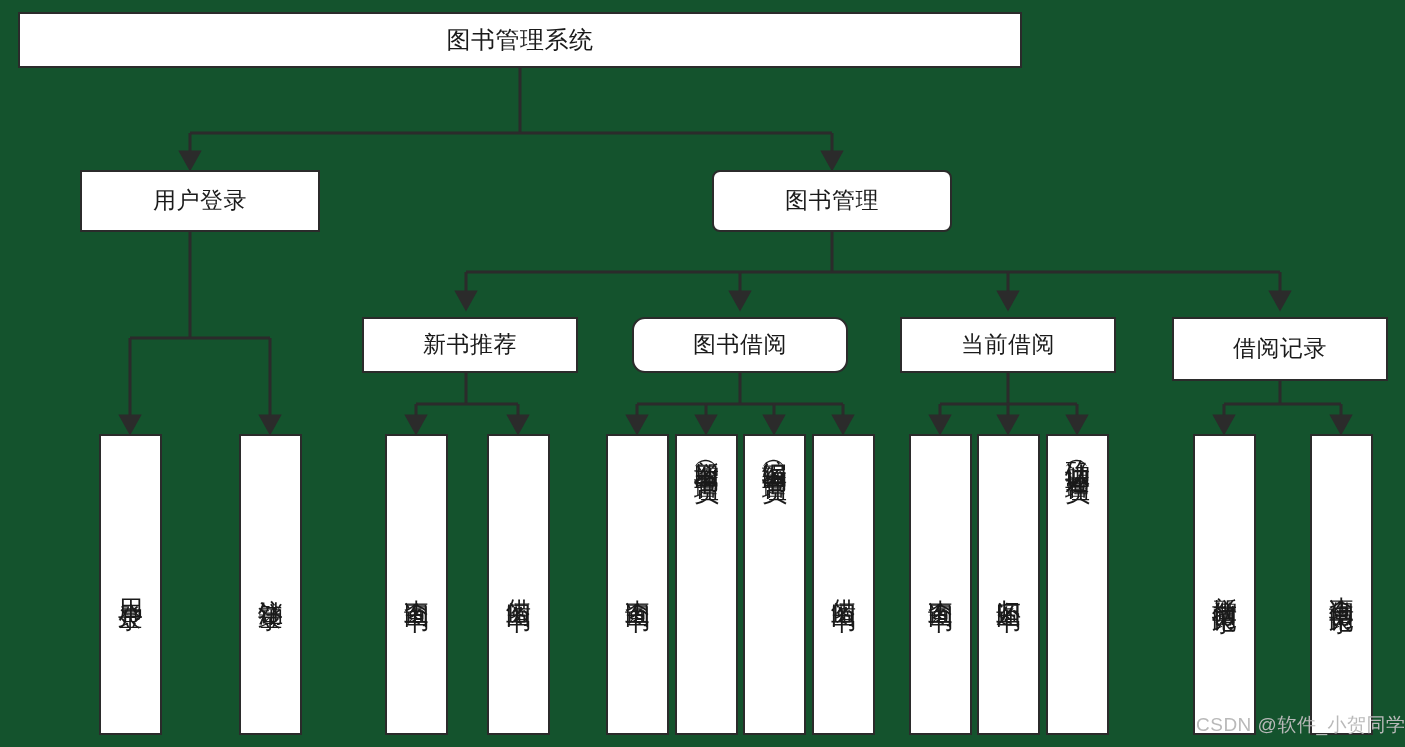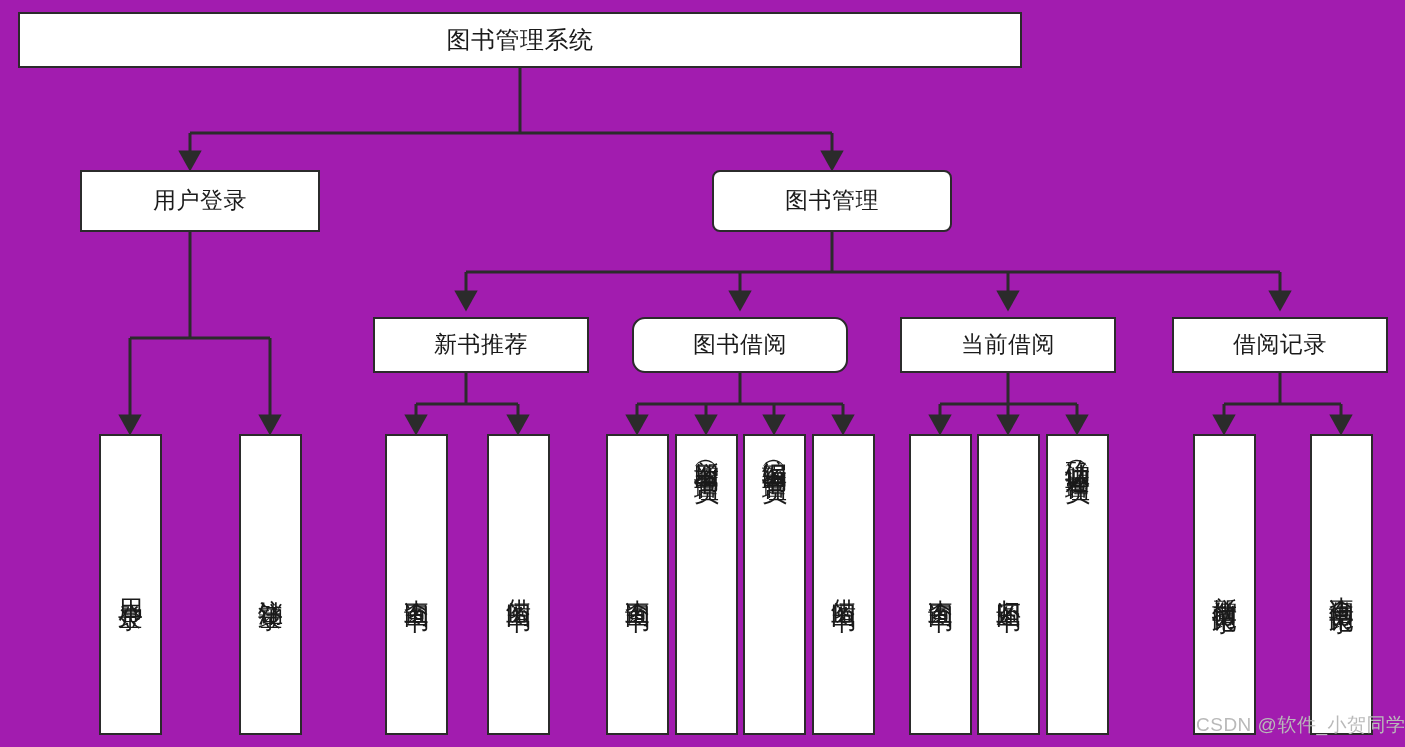--- a/index.html
+++ b/index.html
@@ -8,21 +8,21 @@
     padding: 0;
     background: #ffffff;
   }
   body {
     font-family: "Liberation Sans", "DejaVu Sans", sans-serif;
   }
   #diagram-root {
     position: relative;
     width: 1405px;
     height: 747px;
-    background: #a21caf;
+    background: #14532d;
     overflow: hidden;
   }
   #diagram-svg {
     position: absolute;
     left: 0;
     top: 0;
     width: 1405px;
     height: 747px;
   }
   .node {
@@ -136,30 +136,30 @@
     <span class="node-label">图书管理系统</span>
   </div>
 
   <div class="node horiz" style="left:80px; top:170px; width:240px; height:62px;">
     <span class="node-label">用户登录</span>
   </div>
   <div class="node horiz" style="left:712px; top:170px; width:240px; height:62px;border-radius:8px;">
     <span class="node-label">图书管理</span>
   </div>
 
-  <div class="node horiz" style="left:362px; top:317px; width:216px; height:56px;margin-left:11px;">
+  <div class="node horiz" style="left:362px; top:317px; width:216px; height:56px;">
     <span class="node-label">新书推荐</span>
   </div>
   <div class="node horiz" style="left:632px; top:317px; width:216px; height:56px;border-radius:13px;">
     <span class="node-label">图书借阅</span>
   </div>
   <div class="node horiz" style="left:900px; top:317px; width:216px; height:56px;">
     <span class="node-label">当前借阅</span>
   </div>
-  <div class="node horiz" style="left:1172px; top:317px; width:216px; height:56px;">
+  <div class="node horiz" style="left:1172px; top:317px; width:216px; height:64px;">
     <span class="node-label">借阅记录</span>
   </div>
 
   <div class="node vert centered" style="left:99px; top:434px; width:63px; height:301px;">
     <span class="node-label">用户登录</span>
   </div>
   <div class="node vert centered" style="left:239px; top:434px; width:63px; height:301px;">
     <span class="node-label">注销登录</span>
   </div>
 

